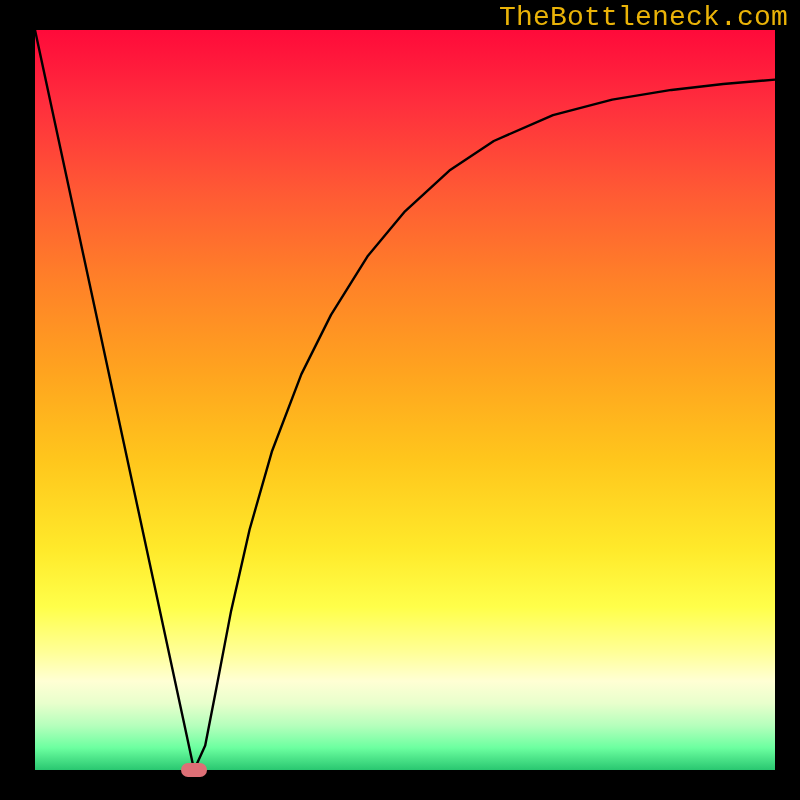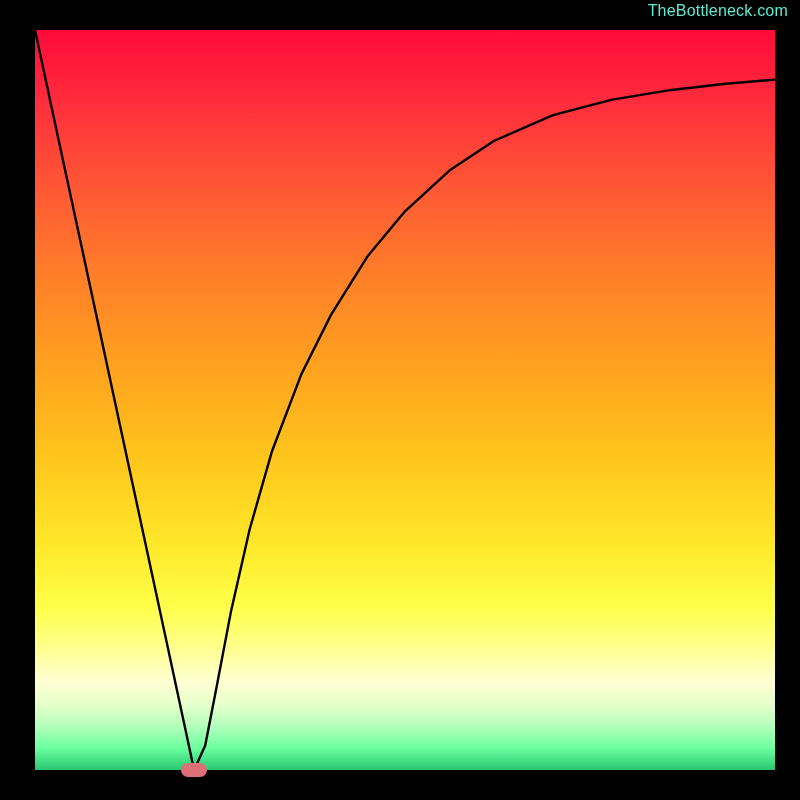--- a/index.html
+++ b/index.html
@@ -33,23 +33,23 @@
       #ffffd4 88%,
       #e8ffcc 91%,
       #b5ffbc 94%,
       #6cffa0 97%,
       #29c770 100%);
   }
   .watermark {
     position: absolute;
     right: 12px;
     top: 2px;
-    font-family: Liberation Sans, sans-serif;
-    font-size: 16px;
-    color: #5eead4;
+    font-family: Liberation Mono, monospace;
+    font-size: 28px;
+    color: #eab308;
     letter-spacing: 0.2px;
     user-select: none;
   }
   svg.curve {
     position: absolute;
     left: 0;
     top: 0;
   }
   .included-marker {
     position: absolute;

